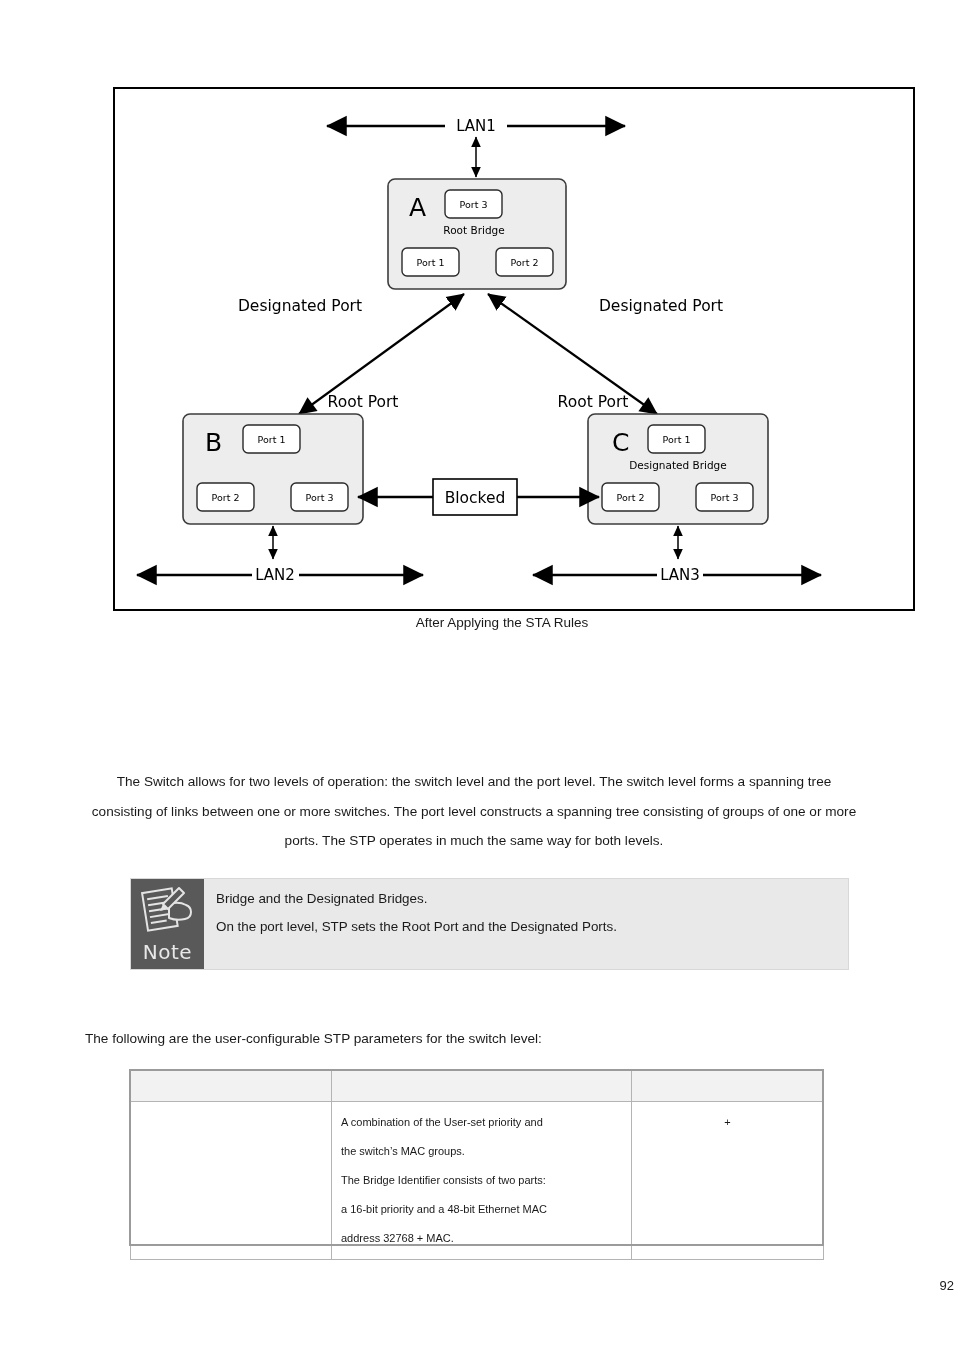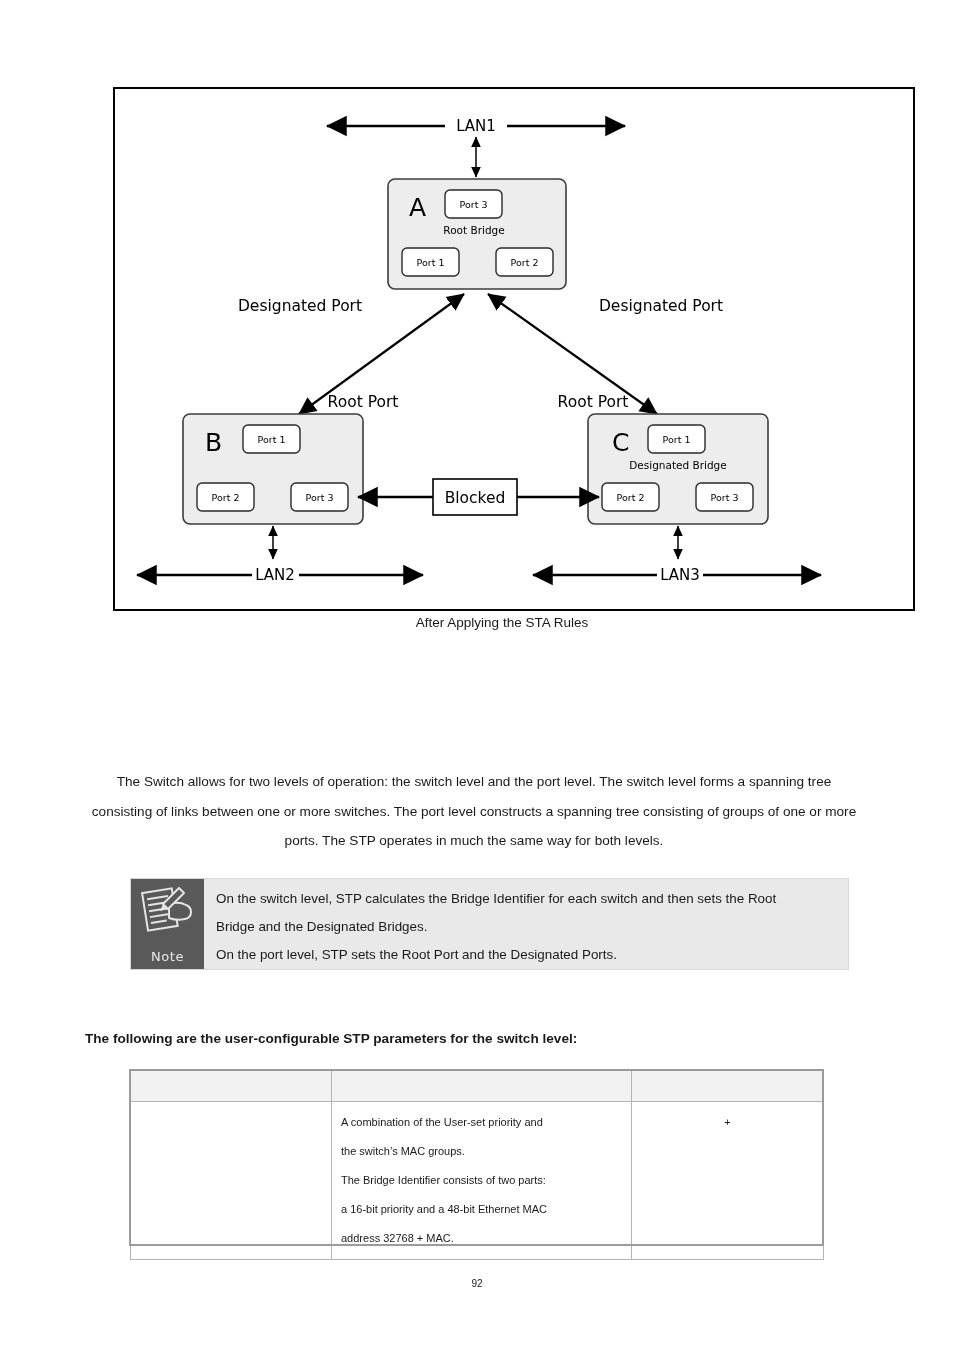--- a/index.html
+++ b/index.html
@@ -118,42 +118,41 @@
     width: 58px;
     height: 50px;
   }
   #note-icon-word {
     position: absolute;
     left: 0;
     bottom: 5px;
     width: 73px;
     text-align: center;
     color: #e8e8e8;
-    font-size: 13px;
+    font-size: 20px;
     font-family: "DejaVu Sans", sans-serif;
     letter-spacing: 0.5px;
   }
   #note-body {
     flex: 1 1 auto;
     background: #e9e9e9;
     padding: 6px 10px 6px 12px;
     box-sizing: border-box;
     font-size: 13.4px;
     line-height: 28px;
     color: #1a1a1a;
   }
 
   
   #params-lead {
     position: absolute;
     left: 85px;
     top: 1031px;
     font-size: 13.6px;
     color: #1a1a1a;
-    font-weight: bold;
   }
 
   
   #params-table {
     position: absolute;
     left: 130px;
     top: 1070px;
     width: 693px;
     border-collapse: collapse;
     table-layout: fixed;
@@ -192,22 +191,22 @@
     box-sizing: border-box;
     pointer-events: none;
   }
 
   
   #page-number {
     position: absolute;
     left: 0;
     top: 1278px;
     width: 954px;
-    text-align: center;
-    font-size: 10px;
+    text-align: right;
+    font-size: 13px;
     color: #1a1a1a;
   }
 </style>
 </head>
 <body>
 
 <div id="figure-frame">
   <svg id="figure-svg" viewBox="0 0 727 524">
     <defs>
       <marker id="ah-big" markerWidth="9" markerHeight="9" refX="7.6" refY="4.5" orient="auto" markerUnits="strokeWidth">
@@ -316,21 +315,20 @@
       </g>
 
       <path d="M30 20 q10 -3 17 1 q5 2 5 7 q0 6 -6 7 q-8 2 -16 -1 z" fill="#595959" stroke="#e4e4e4" stroke-width="2" stroke-linejoin="round"></path>
 
       <path d="M24 20 L40 4 L45 9 L29 25 z" fill="#595959" stroke="#e4e4e4" stroke-width="2" stroke-linejoin="round"></path>
       <path d="M24 20 L29 25 L21 27 z" fill="#e4e4e4"></path>
     </svg>
     <div id="note-icon-word">Note</div>
   </div>
   <div id="note-body">
-    <div>On the switch level, STP calculates the Bridge Identifier for each switch and then sets the Root</div>
     <div>Bridge and the Designated Bridges.</div>
     <div>On the port level, STP sets the Root Port and the Designated Ports.</div>
   </div>
 </div>
 
 <div id="params-lead">The following are the user-configurable STP parameters for the switch level:</div>
 
 <table id="params-table">
   <colgroup>
     <col class="c1">

